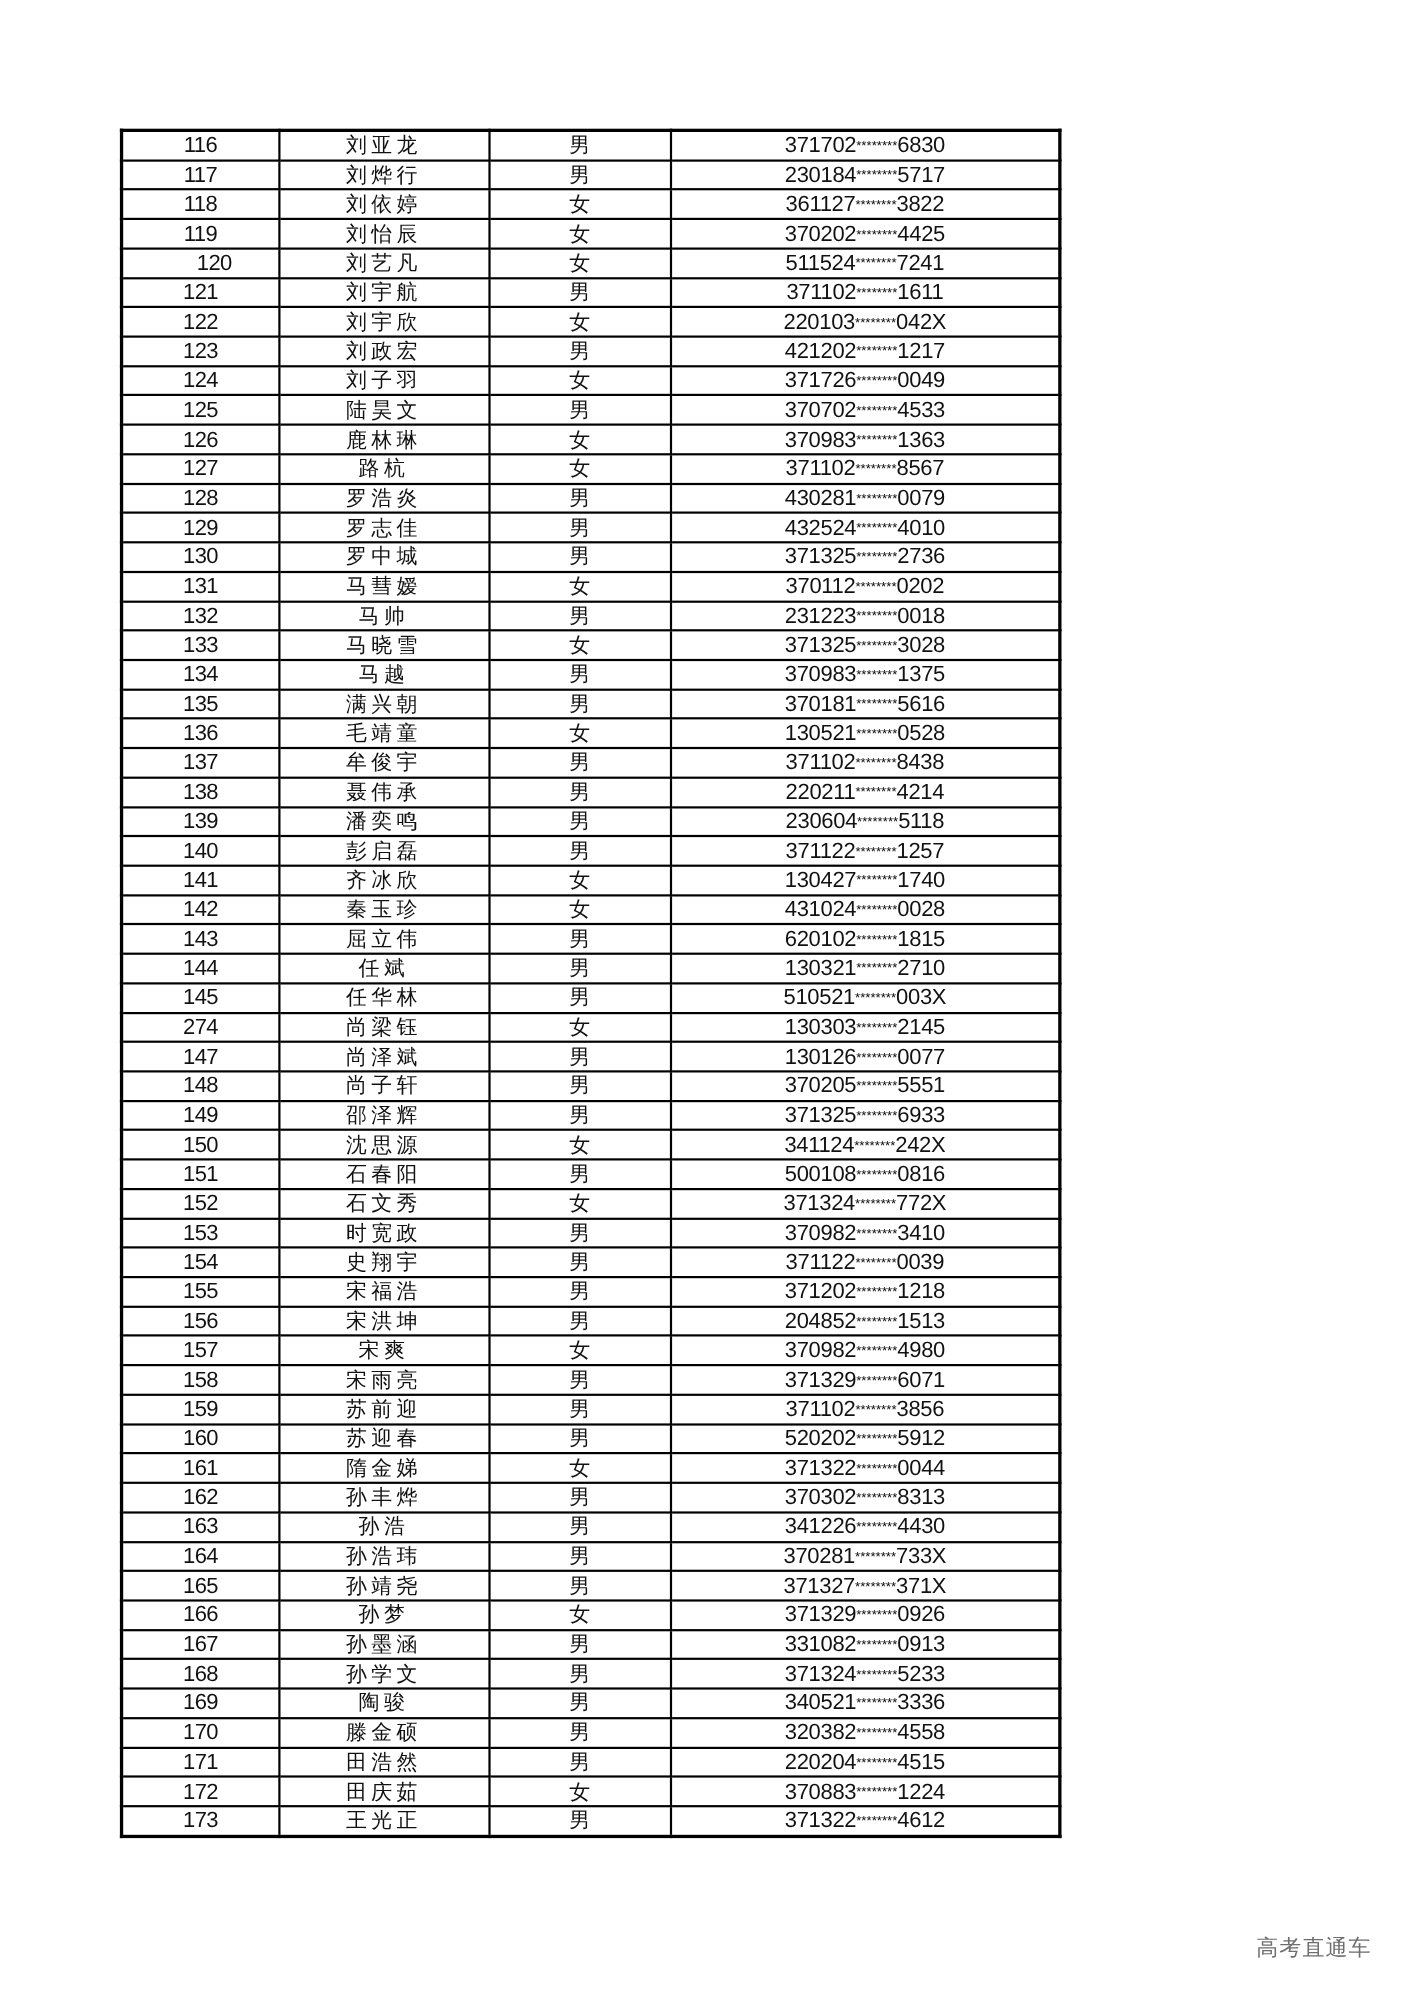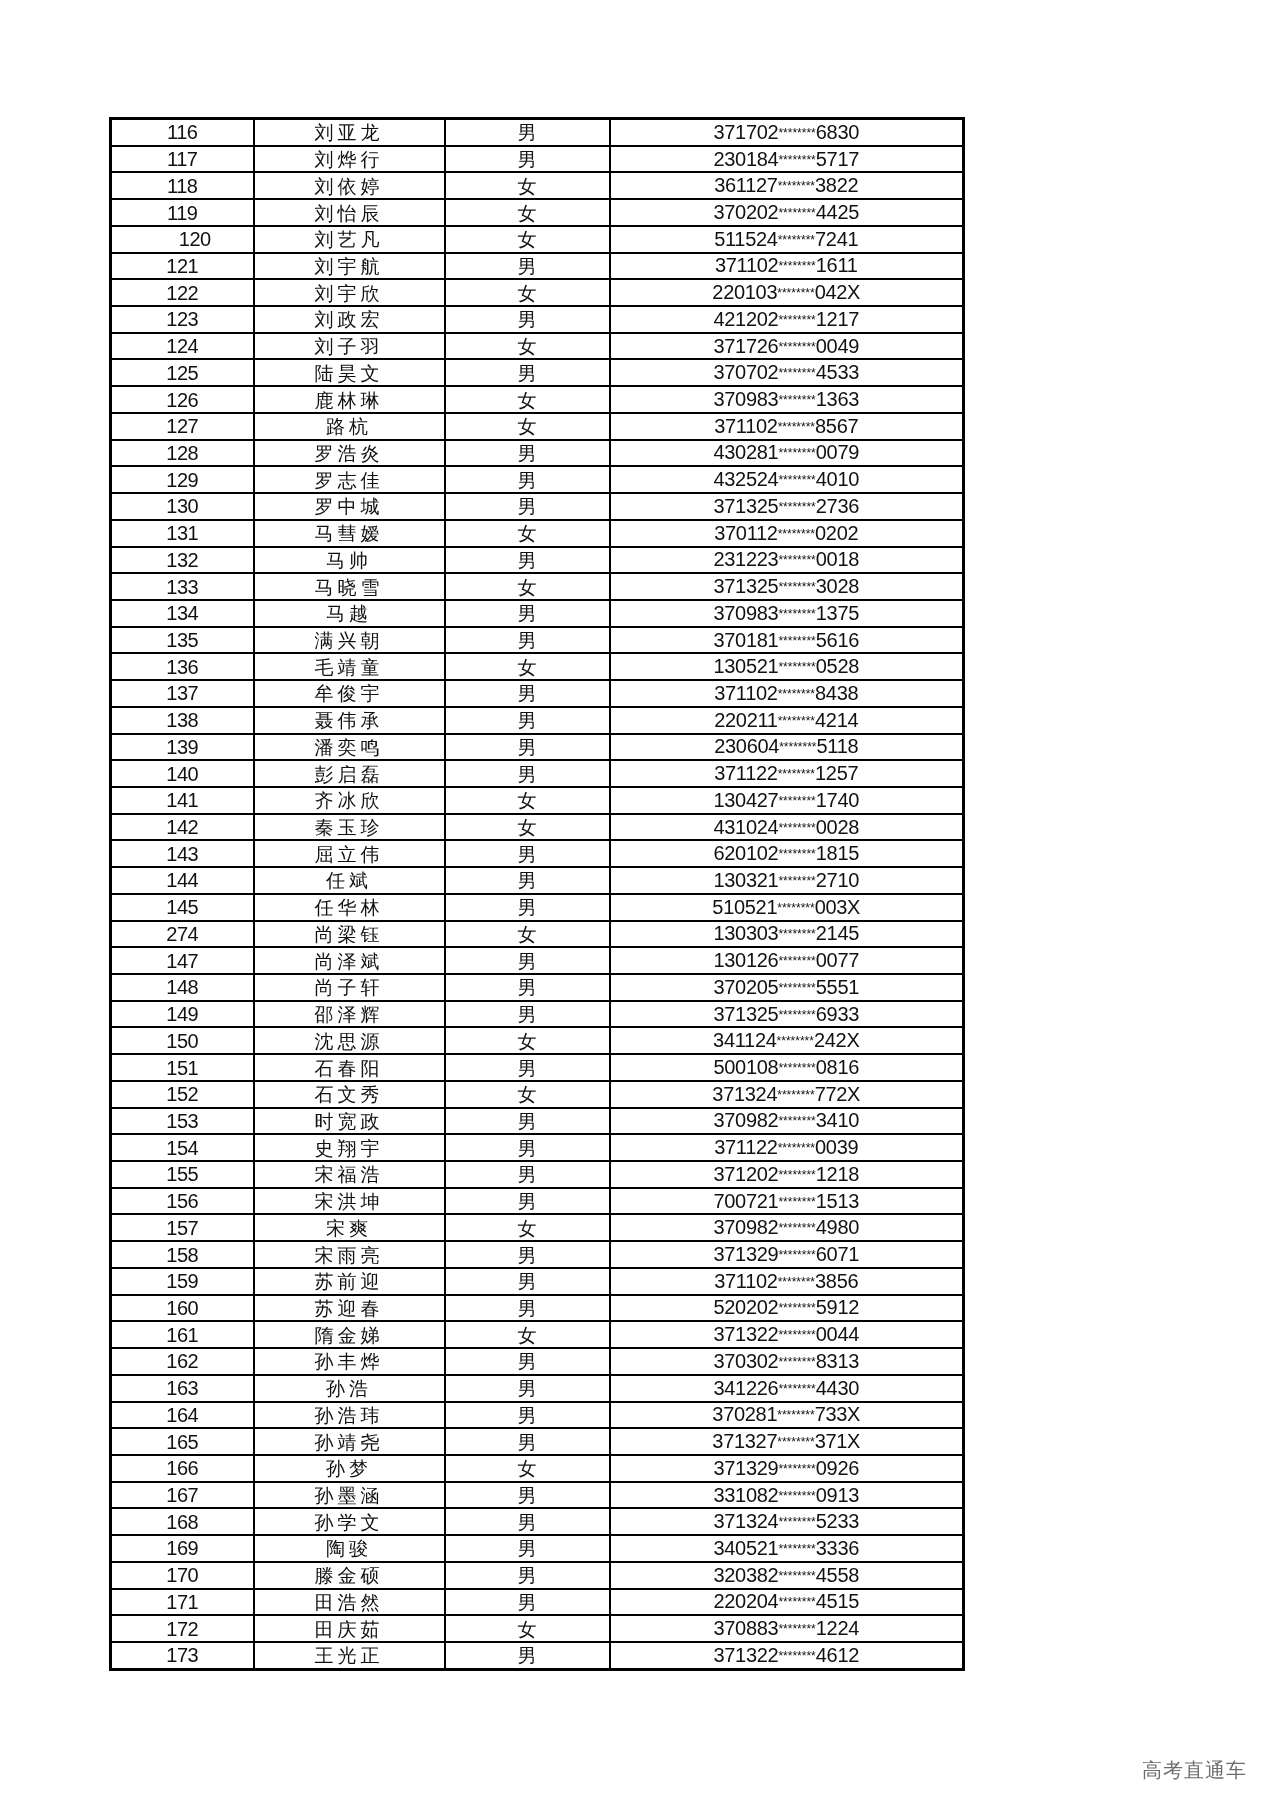--- a/index.html
+++ b/index.html
@@ -277,21 +277,21 @@
       <tr>
     <td class="num" style="height: 24.7241px;">155</td>
     <td class="name" style="height: 24.7241px;">宋福浩</td>
     <td class="gender" style="height: 24.7241px;">男</td>
     <td class="idno" style="height: 24.7241px;"><span>371202</span><span class="stars">********</span><span>1218</span></td>
   </tr>
       <tr>
     <td class="num" style="height: 24.7241px;">156</td>
     <td class="name" style="height: 24.7241px;">宋洪坤</td>
     <td class="gender" style="height: 24.7241px;">男</td>
-    <td class="idno" style="height: 24.7241px;"><span>700721</span><span class="stars">********</span><span>1513</span></td>
+    <td class="idno" style="height: 24.7241px;"><span>204852</span><span class="stars">********</span><span>1513</span></td>
   </tr>
       <tr>
     <td class="num" style="height: 24.7241px;">157</td>
     <td class="name" style="height: 24.7241px;">宋爽</td>
     <td class="gender" style="height: 24.7241px;">女</td>
     <td class="idno" style="height: 24.7241px;"><span>370982</span><span class="stars">********</span><span>4980</span></td>
   </tr>
       <tr>
     <td class="num" style="height: 24.7241px;">158</td>
     <td class="name" style="height: 24.7241px; margin-left: 12px;">宋雨亮</td>

